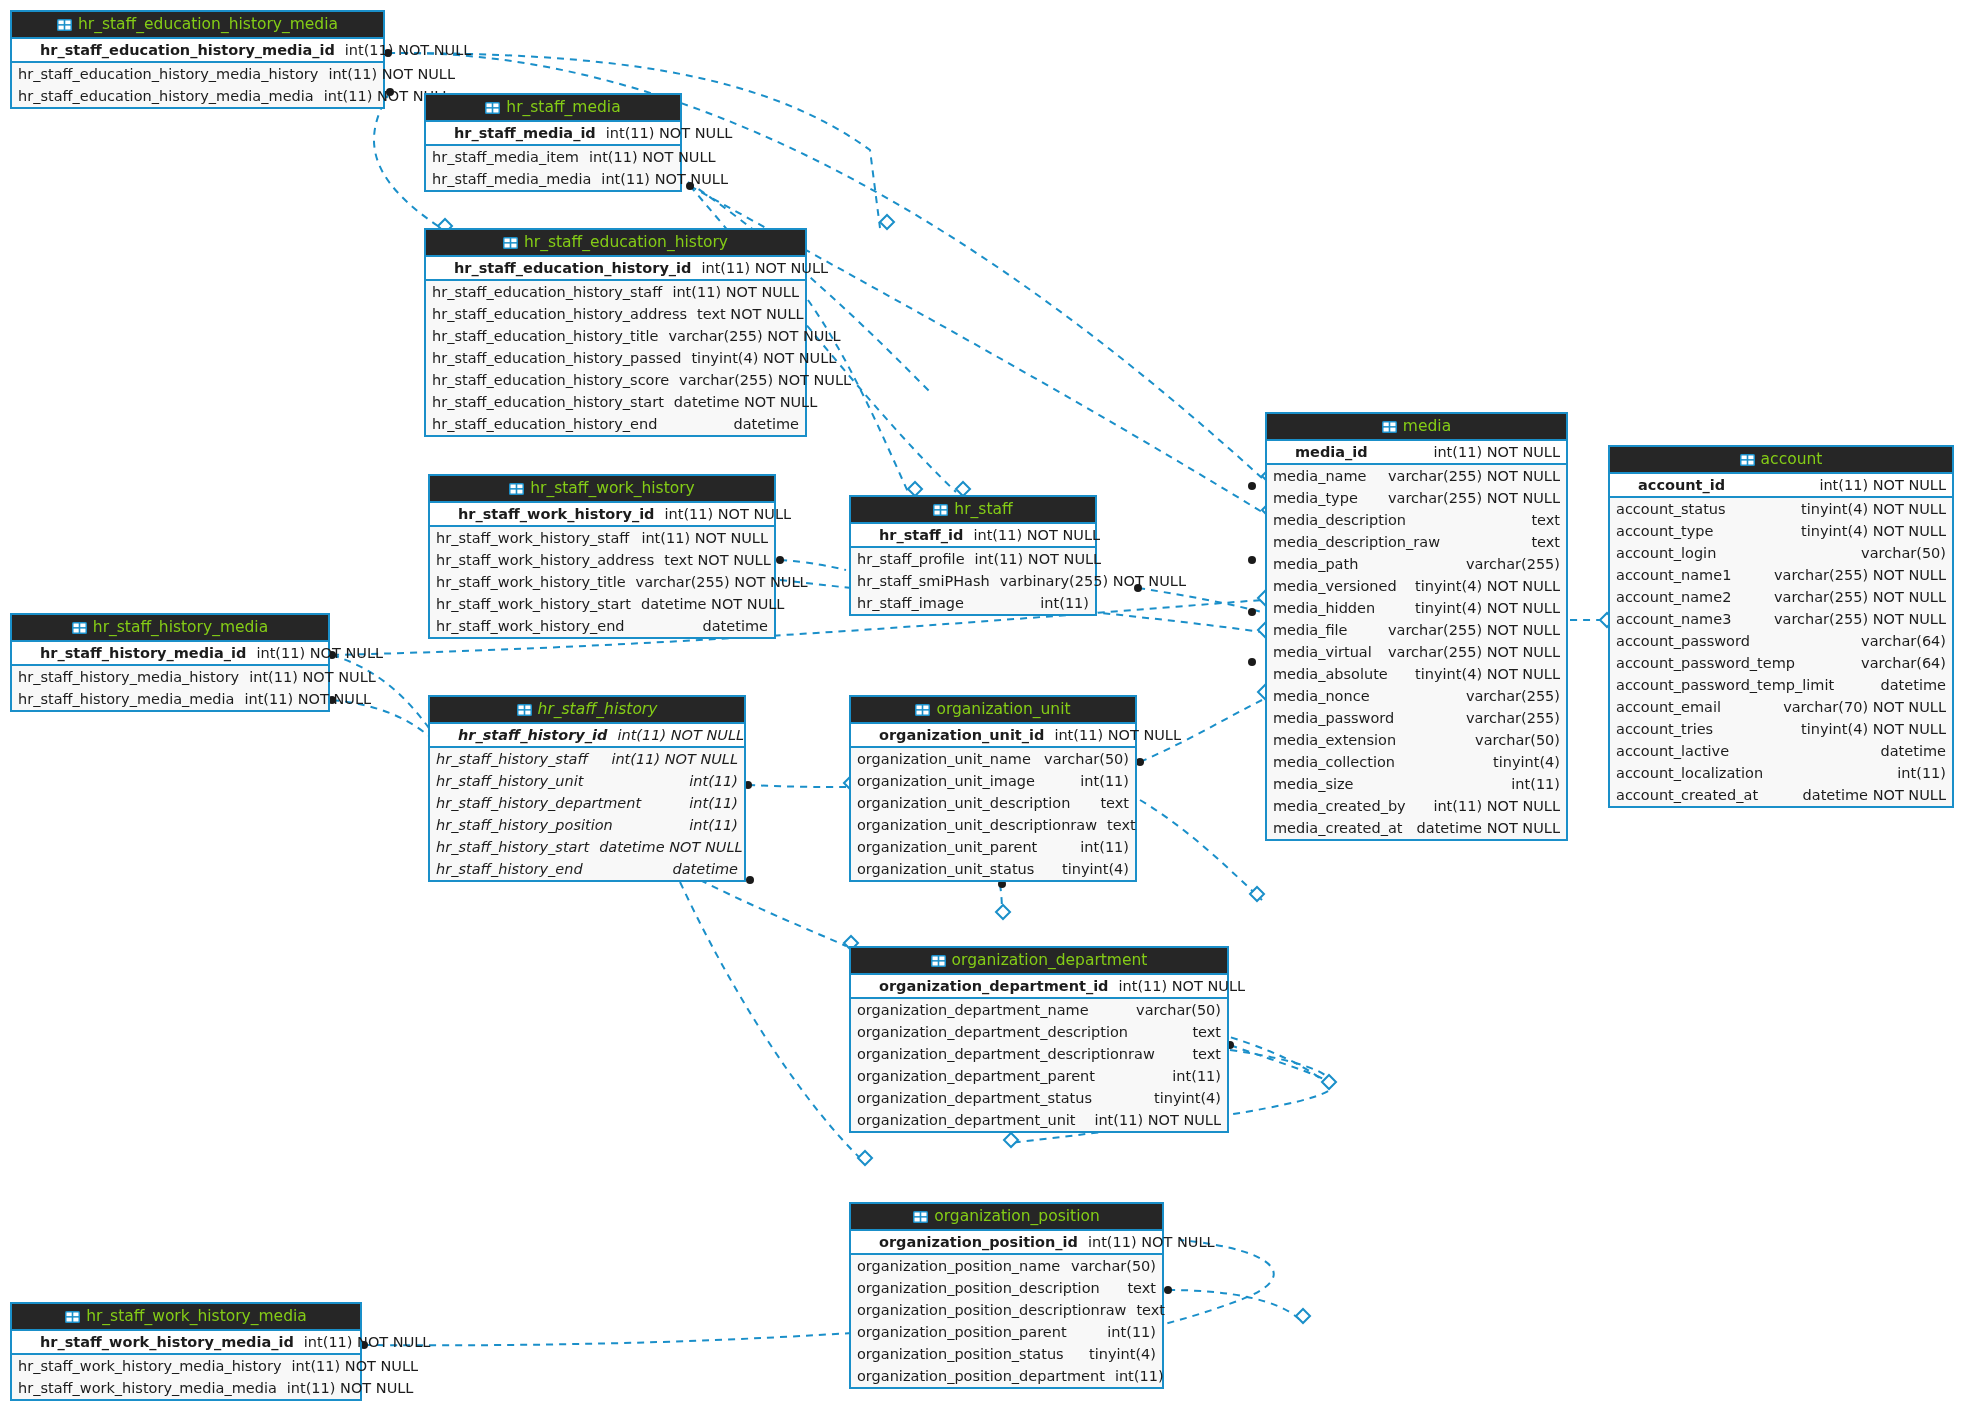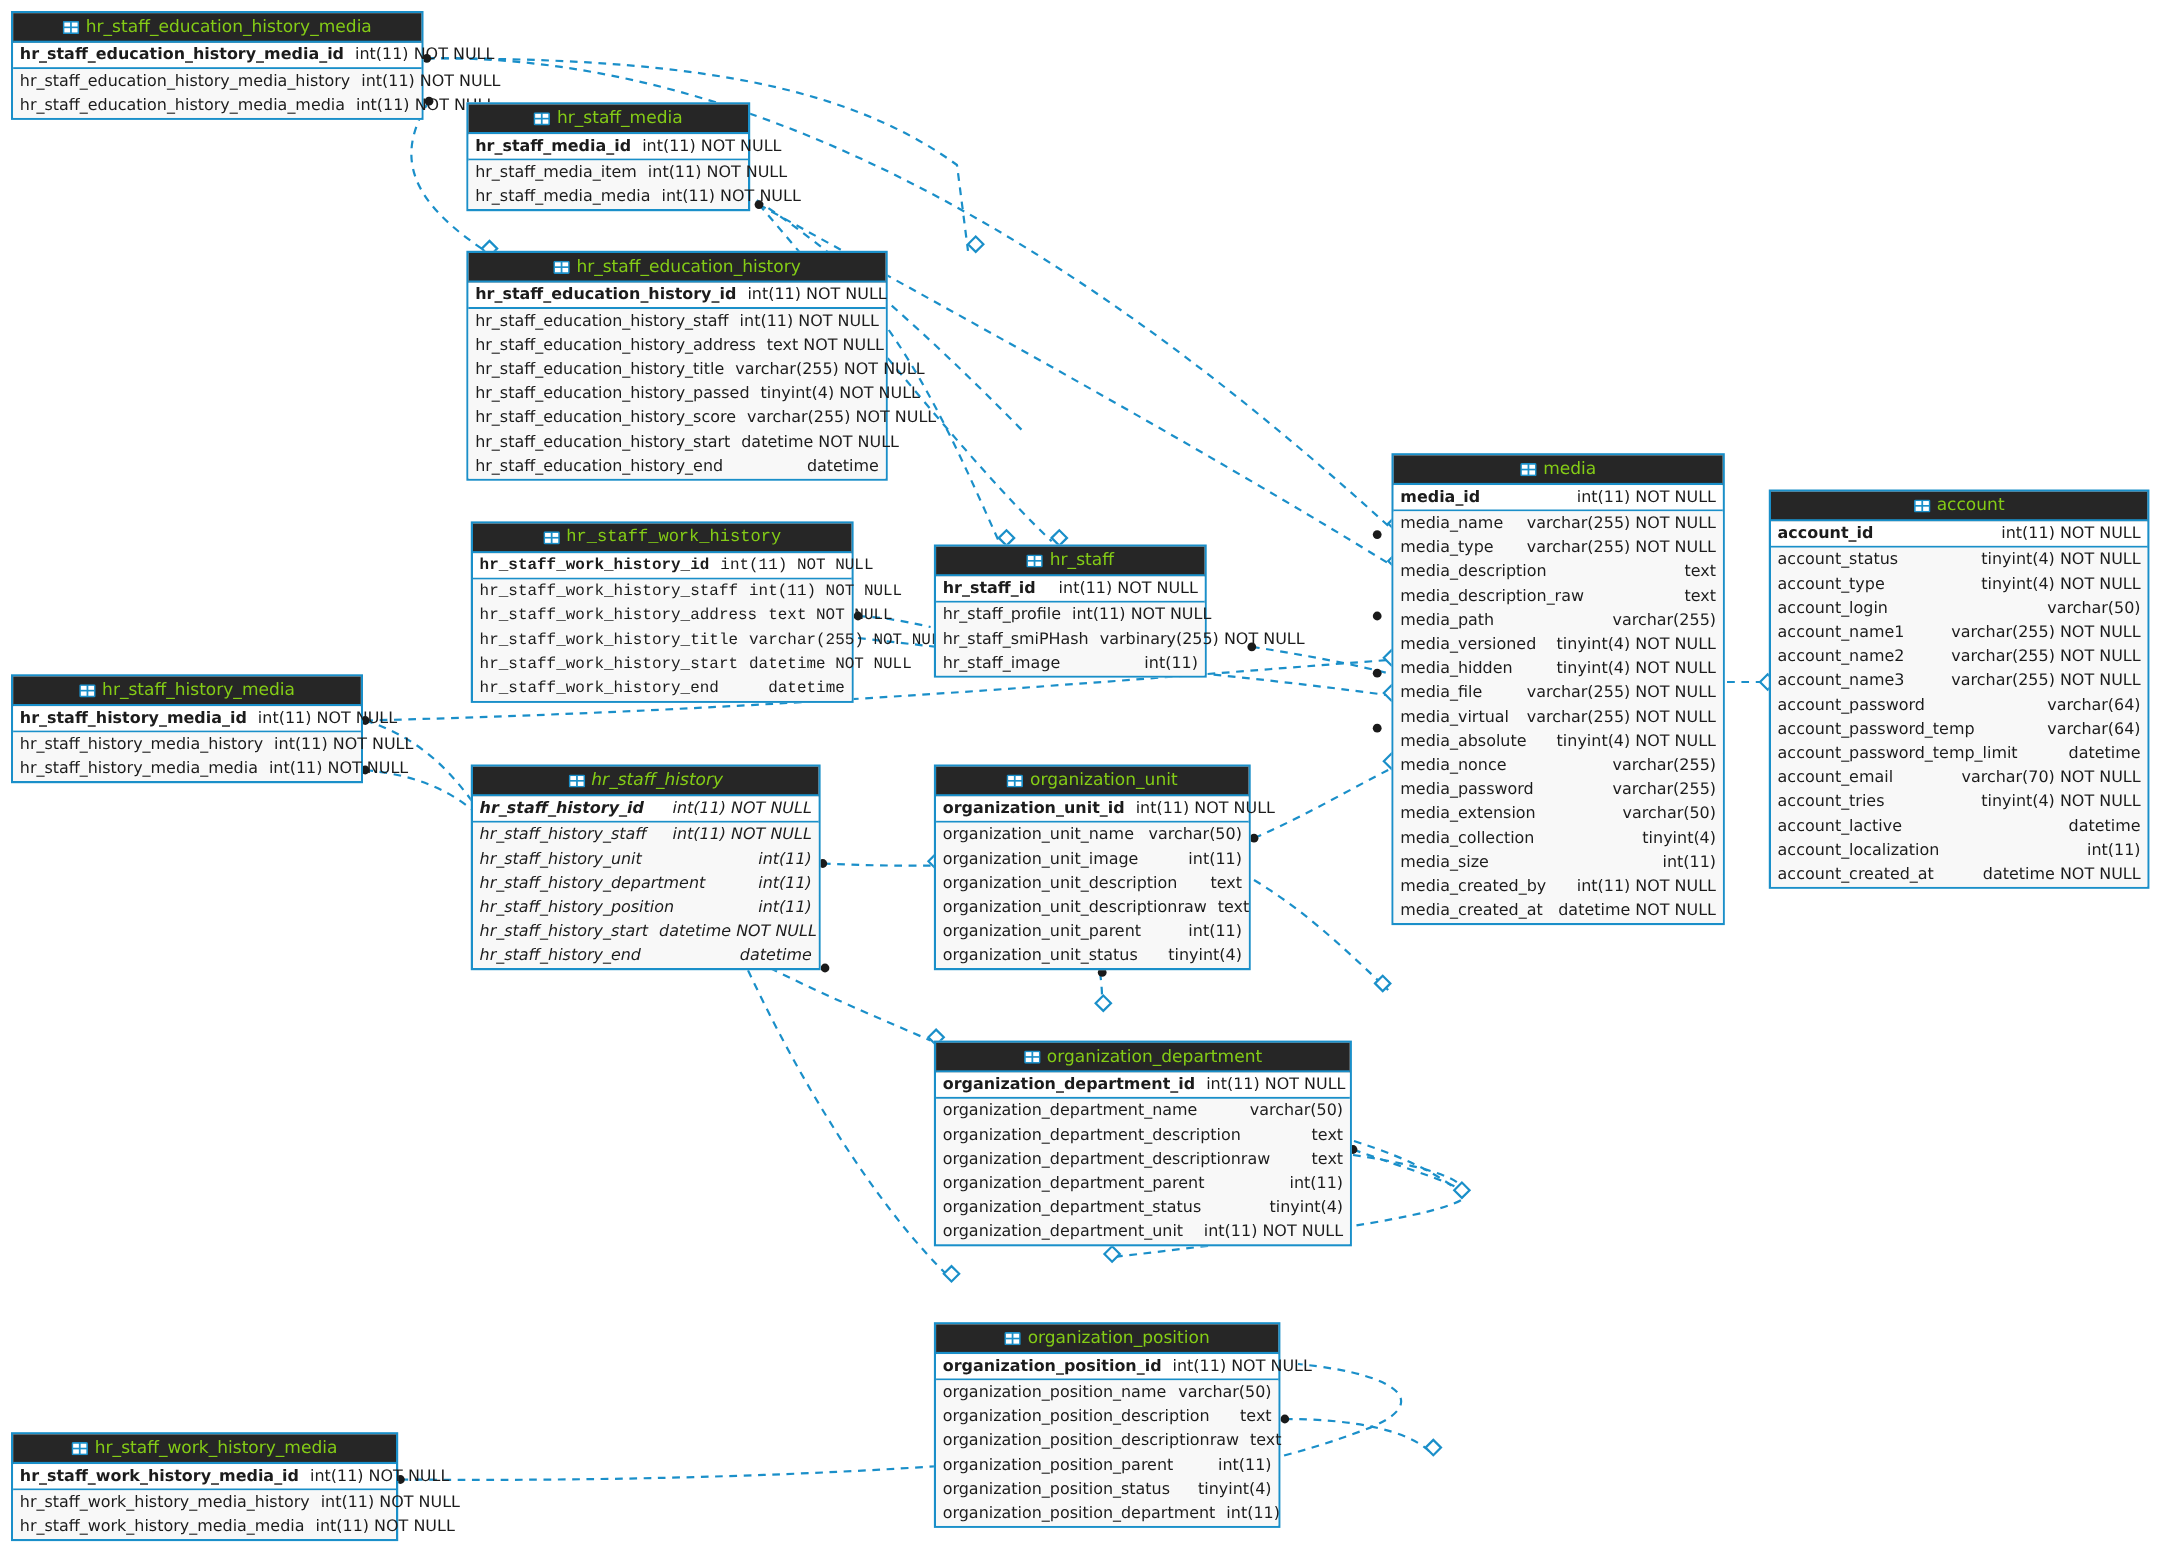--- a/index.html
+++ b/index.html
@@ -44,20 +44,21 @@
   .tbl-icon{
     display:inline-block;
     width:15px;height:12px;
     position:relative;
     flex:0 0 auto;
   }
   .tbl-icon svg{display:block;}
   .pk-row{
     background:#ffffff;
     border-bottom:2px solid #1a8fc9;
+    padding-left:22px;
   }
   .row{
     display:flex;
     align-items:center;
     justify-content:space-between;
     height:22px;
     line-height:22px;
     padding:0 6px;
     font-size:14.5px;
     color:#1c1c1c;
@@ -271,21 +272,21 @@
           <div class="row">
             <span class="cname">hr_staff_education_history_start</span>
             <span class="ctype">datetime NOT NULL</span>
           </div>
           <div class="row">
             <span class="cname">hr_staff_education_history_end</span>
             <span class="ctype">datetime</span>
           </div>
         </div>
   </div>
-      <div class="tbl" style="left: 428px; top: 474px; width: 348px; font-family: Liberation Mono, monospace;">
+      <div class="tbl" style="left: 428px; top: 474px; width: 348px;">
     <div class="tbl-head">
       <span class="tbl-icon">
         <svg width="15" height="12" viewBox="0 0 15 12" xmlns="http://www.w3.org/2000/svg">
           <rect x="0" y="0" width="15" height="12" rx="1.5" fill="#1a8fc9"></rect>
           <rect x="1.5" y="1.5" width="5.2" height="3.6" fill="#ffffff"></rect>
           <rect x="8.3" y="1.5" width="5.2" height="3.6" fill="#ffffff"></rect>
           <rect x="1.5" y="6.6" width="5.2" height="3.9" fill="#ffffff"></rect>
           <rect x="8.3" y="6.6" width="5.2" height="3.9" fill="#ffffff"></rect>
         </svg>
       </span>

